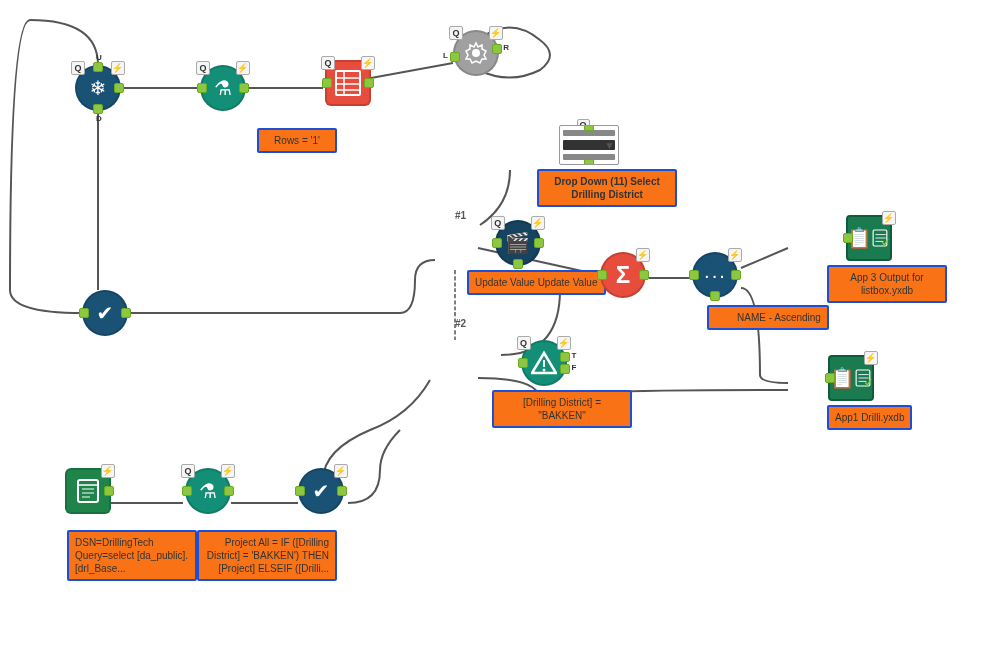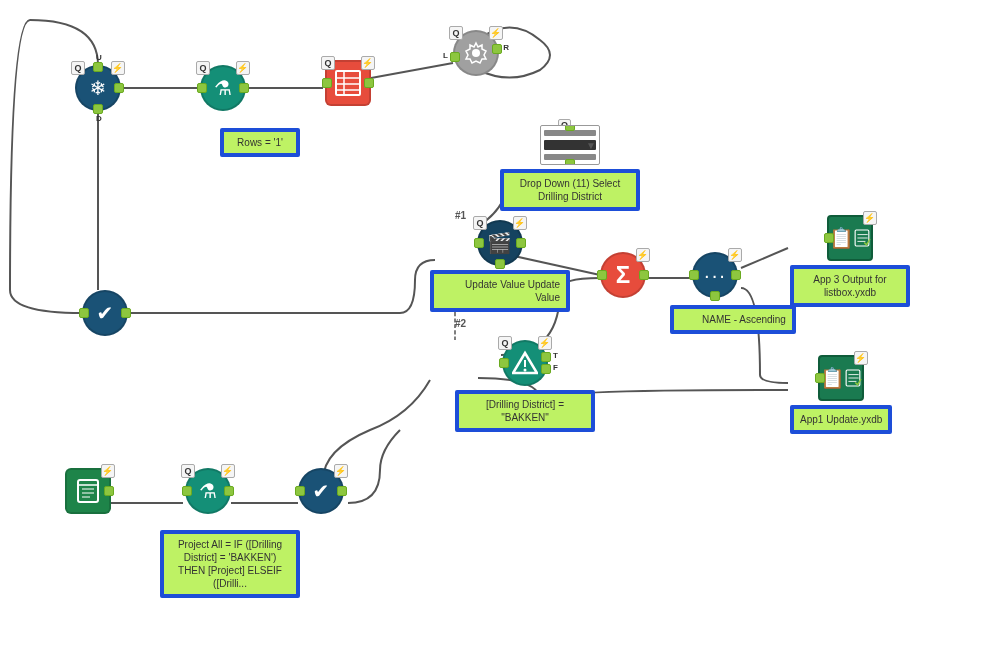--- a/index.html
+++ b/index.html
@@ -86,30 +86,31 @@
       width: 14px; height: 14px;
       background: #f5f5f5;
       border: 1px solid #aaa;
       border-radius: 2px;
       display: flex; align-items: center; justify-content: center;
       font-size: 9px;
     }
 
     .label-box {
       position: absolute;
-      background: #bef264;
-      border: 4px solid #1d4ed8;
+      background: #f97316;
+      border: 2px solid #1d4ed8;
       padding: 4px 6px;
       font-size: 10px;
       color: #333;
       min-width: 80px;
       max-width: 140px;
       text-align: center;
       border-radius: 2px;
       line-height: 1.3;
+      margin-left: 37px;
     }
     .icon-doc-green {
       width: 46px; height: 46px;
       background: #1a7a50;
       border: 2px solid #0f5c3a;
       border-radius: 4px;
       display: flex; align-items: center; justify-content: center;
       color: white; font-size: 18px;
       position: relative;
     }
@@ -260,21 +261,21 @@
       <span class="badge" style="position:absolute; top:-6px; left:18px; background:#f5f5f5; border:1px solid #aaa; border-radius:2px; padding:0 2px; font-size:9px;">Q</span>
       <div class="dropdown-node">
         <div class="dropdown-bar" style="background:#888; height:6px;"></div>
         <div class="dropdown-bar selected" style="background:#333;"></div>
         <div class="dropdown-bar" style="background:#888; height:6px;"></div>
         <div class="dropdown-arrow">▼</div>
         <div class="port port-top" style="top:-5px; left:50%; transform:translateX(-50%);"></div>
         <div class="port port-bottom" style="bottom:-5px; left:50%; transform:translateX(-50%);"></div>
       </div>
     </div>
-    <div class="label-box" style="position:relative; margin-top:4px; ">
+    <div class="label-box" style="position:relative; margin-top:4px; font-weight:bold;">
       <span>Drop Down (11) Select Drilling District</span>
     </div>
   </div>
 
   <div style="position:absolute; left:455px; top:210px;" class="hash-label">#1</div>
 
   <div class="node" style="left:430px; top:220px;">
     <div class="tool-icon blue-navy">
       <span class="badge badge-q">Q</span>
       <span class="badge badge-lightning">⚡</span>
@@ -336,21 +337,21 @@
       <svg width="30" height="32" viewBox="0 0 30 32">
         <rect x="2" y="2" width="24" height="28" rx="2" fill="none" stroke="white" stroke-width="2"></rect>
         <line x1="6" y1="10" x2="24" y2="10" stroke="white" stroke-width="1.5"></line>
         <line x1="6" y1="16" x2="24" y2="16" stroke="white" stroke-width="1.5"></line>
         <line x1="6" y1="22" x2="20" y2="22" stroke="white" stroke-width="1.5"></line>
         <polyline points="18,24 22,28 28,18" fill="none" stroke="#8dc63f" stroke-width="2.5"></polyline>
       </svg>
       <div class="port port-left"></div>
     </div>
     <div class="label-box" style="position:relative; margin-top:4px;">
-      <span>App1 Update.yxdb</span>
+      <span>App1 Drilli.yxdb</span>
     </div>
   </div>
 
   <div class="node" style="left:82px; top:290px;">
     <div class="tool-icon blue-dark" style="background:#1a5276;">
       <span style="font-size:20px; color:white;">✔</span>
       <div class="port port-left"></div>
       <div class="port port-right"></div>
     </div>
   </div>
@@ -384,32 +385,35 @@
         <rect x="4" y="3" width="20" height="22" rx="2" fill="none" stroke="white" stroke-width="2"></rect>
         <line x1="4" y1="8" x2="24" y2="8" stroke="white" stroke-width="1.5"></line>
         <line x1="8" y1="12" x2="20" y2="12" stroke="white" stroke-width="1"></line>
         <line x1="8" y1="16" x2="20" y2="16" stroke="white" stroke-width="1"></line>
         <line x1="8" y1="20" x2="16" y2="20" stroke="white" stroke-width="1"></line>
       </svg>
       <div class="port port-right"></div>
     </div>
   </div>
 
+  <div class="label-box" style="left:30px; top:530px; max-width:130px; text-align:left;">
+    <span>DSN=DrillingTech Query=select [da_public]. [drl_Base...</span>
+  </div>
 
   <div class="node" style="left:185px; top:468px;">
     <div class="tool-icon teal">
       <span class="badge badge-q">Q</span>
       <span class="badge badge-lightning">⚡</span>
       ⚗
       <div class="port port-left"></div>
       <div class="port port-right"></div>
     </div>
   </div>
 
-  <div class="label-box" style="left:160px; top:530px; max-width:140px; text-align:center;">
+  <div class="label-box" style="left:160px; top:530px; max-width:140px; text-align:right;">
     <span>Project All = IF ([Drilling District] = 'BAKKEN') THEN [Project] ELSEIF ([Drilli...</span>
   </div>
 
   <div class="node" style="left:298px; top:468px;">
     <div class="tool-icon blue-dark" style="background:#1a5276;">
       <span class="badge badge-lightning">⚡</span>
       <span style="font-size:20px; color:white;">✔</span>
       <div class="port port-left"></div>
       <div class="port port-right"></div>
     </div>

